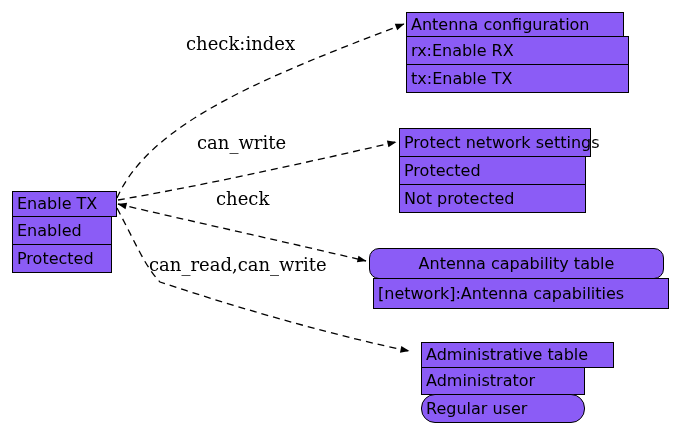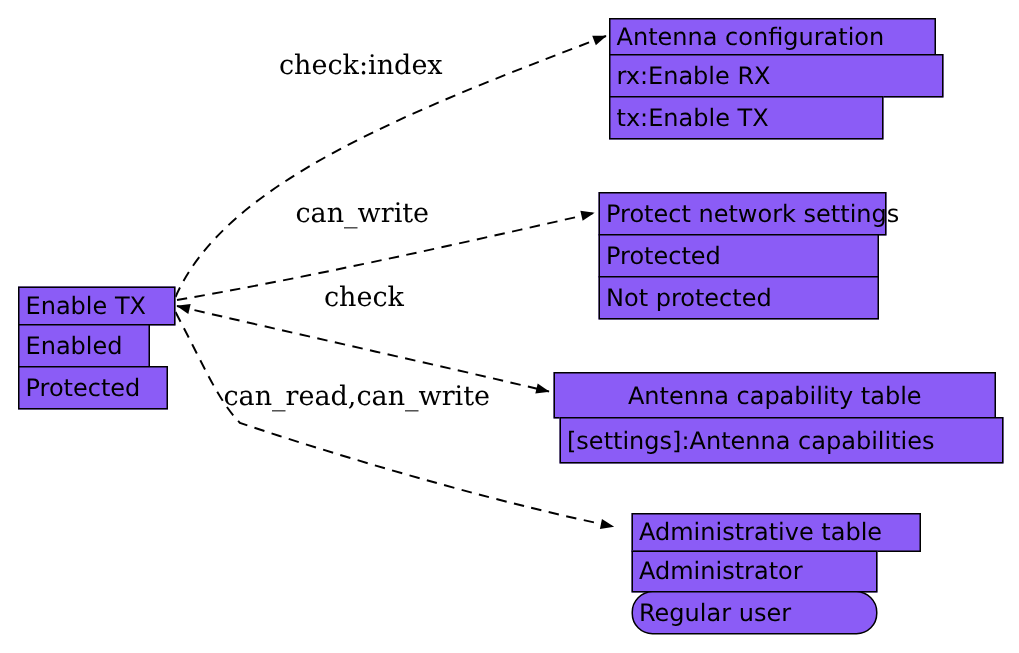--- a/index.html
+++ b/index.html
@@ -53,39 +53,39 @@
     <path d="M117,208 C138,248 145,266 160,282 C250,312 345,338 409,351" fill="none" stroke="#000" stroke-width="1.3" stroke-dasharray="7 5" marker-end="url(#arrowEnd)"></path>
   </svg>
 
   <div class="edge-label" style="left:186px;top:34px;">check:index</div>
   <div class="edge-label" style="left:197px;top:133px;">can_write</div>
   <div class="edge-label" style="left:216px;top:189px;">check</div>
   <div class="edge-label" style="left:149px;top:255px;text-align:right;">can_read,can_write</div>
 
   <div>
     <div class="cell" style="left:12px;top:191px;width:105px;height:26px;">Enable TX</div>
-    <div class="cell" style="left:12px;top:216px;width:88px;height:29px;">Enabled</div>
+    <div class="cell" style="left:12px;top:216px;width:100px;height:29px;">Enabled</div>
     <div class="cell" style="left:12px;top:244px;width:100px;height:29px;">Protected</div>
   </div>
 
   <div>
     <div class="cell" style="left:406px;top:12px;width:218px;height:25px;">Antenna configuration</div>
     <div class="cell" style="left:406px;top:36px;width:223px;height:29px;">rx:Enable RX</div>
-    <div class="cell" style="left:406px;top:64px;width:183px;height:29px;">tx:Enable TX</div>
+    <div class="cell" style="left:406px;top:64px;width:223px;height:29px;">tx:Enable TX</div>
   </div>
 
   <div>
     <div class="cell" style="left:399px;top:128px;width:192px;height:29px;">Protect network settings</div>
     <div class="cell" style="left:399px;top:156px;width:187px;height:29px;">Protected</div>
     <div class="cell" style="left:399px;top:184px;width:187px;height:29px;">Not protected</div>
   </div>
 
   <div>
-    <div class="cell center" style="left:369px;top:248px;width:295px;height:31px;">Antenna capability table</div>
-    <div class="cell" style="left:373px;top:278px;width:296px;height:31px;">[settings]:Antenna capabilities</div>
+    <div class="cell center" style="left:369px;top:248px;width:295px;height:31px;border-radius:10px;">Antenna capability table</div>
+    <div class="cell" style="left:373px;top:278px;width:296px;height:31px;">[network]:Antenna capabilities</div>
   </div>
 
   <div>
     <div class="cell" style="left:421px;top:342px;width:193px;height:26px;">Administrative table</div>
     <div class="cell" style="left:421px;top:367px;width:164px;height:28px;">Administrator</div>
     <div class="cell" style="left:421px;top:394px;width:164px;height:29px;border-radius:14px;">Regular user</div>
   </div>
 
 </div>
 

